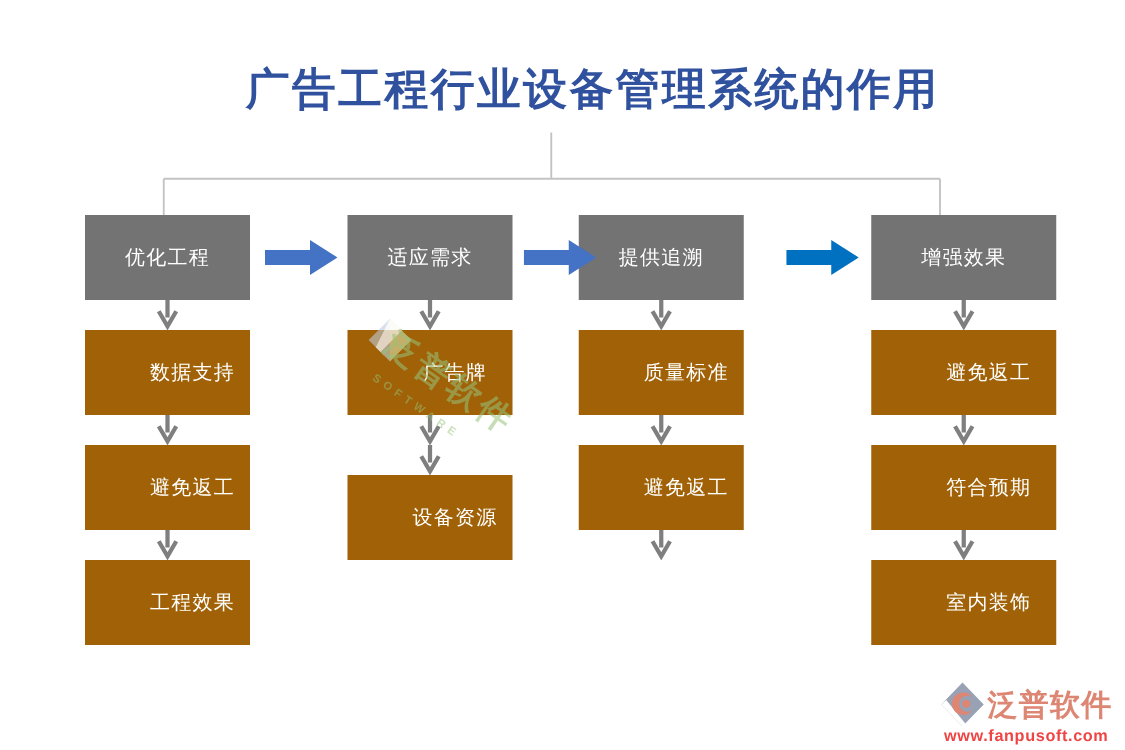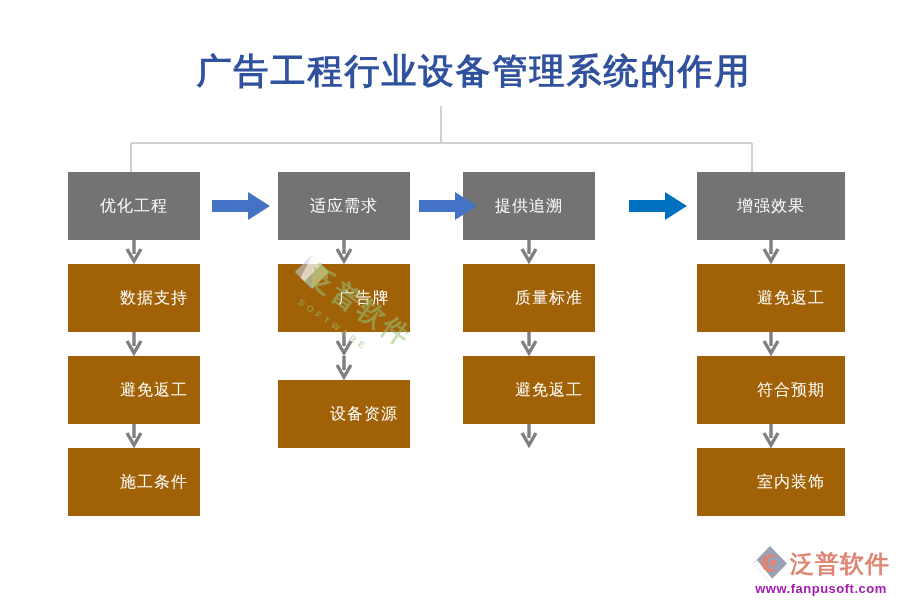--- a/index.html
+++ b/index.html
@@ -49,21 +49,21 @@
   }
 
   
   .footer-logo { position:absolute; left:752px; top:545px; }
   .logo-row { display:flex; align-items:center; gap:2px; }
   .logo-name {
     font-size:24px; font-weight:bold; color:#DD8673;
     font-family:"DejaVu Serif", serif; letter-spacing:1px; white-space:nowrap;
   }
   .logo-url {
-    font-size:13px; font-weight:bold; color:#a21caf; margin-top:-1px;
+    font-size:13px; font-weight:bold; color:#ef4444; margin-top:-1px;
     text-align:center; letter-spacing:0.5px; white-space:nowrap;
   }
 </style>
 </head>
 <body>
 
 <div class="canvas">
 
   <div class="page-title">广告工程行业设备管理系统的作用</div>
 
@@ -89,21 +89,21 @@
           <path d="M4 9 L11 21 L18 9"></path>
         </svg>
       </div>
     <div class="box step">避免返工</div>
     <div class="gap">
         <svg class="down-arrow" width="22" height="24" viewBox="0 0 22 24">
           <path d="M11 0 V14"></path>
           <path d="M4 9 L11 21 L18 9"></path>
         </svg>
       </div>
-    <div class="box step">施工条件</div>
+    <div class="box step">工程效果</div>
   </div>
 
   <div class="col" style="left:278px;width:132px">
     <div class="box stage">适应需求</div>
     <div class="gap">
         <svg class="down-arrow" width="22" height="24" viewBox="0 0 22 24">
           <path d="M11 0 V14"></path>
           <path d="M4 9 L11 21 L18 9"></path>
         </svg>
       </div>

